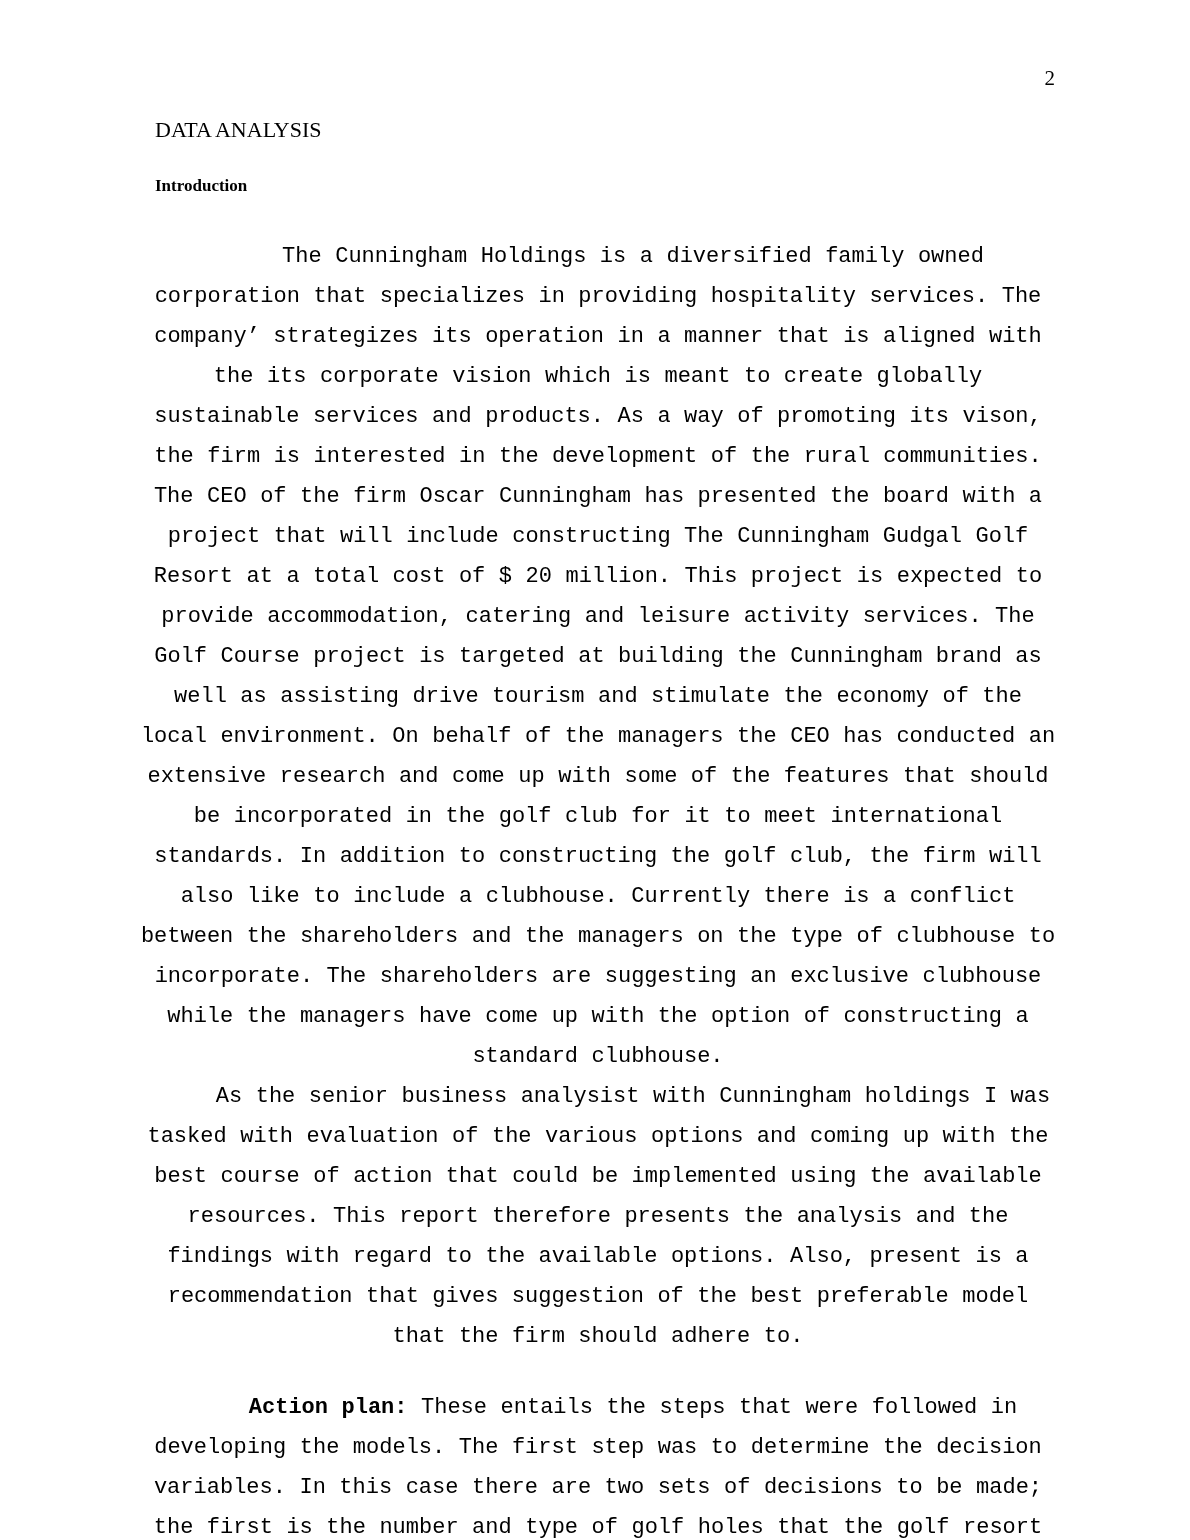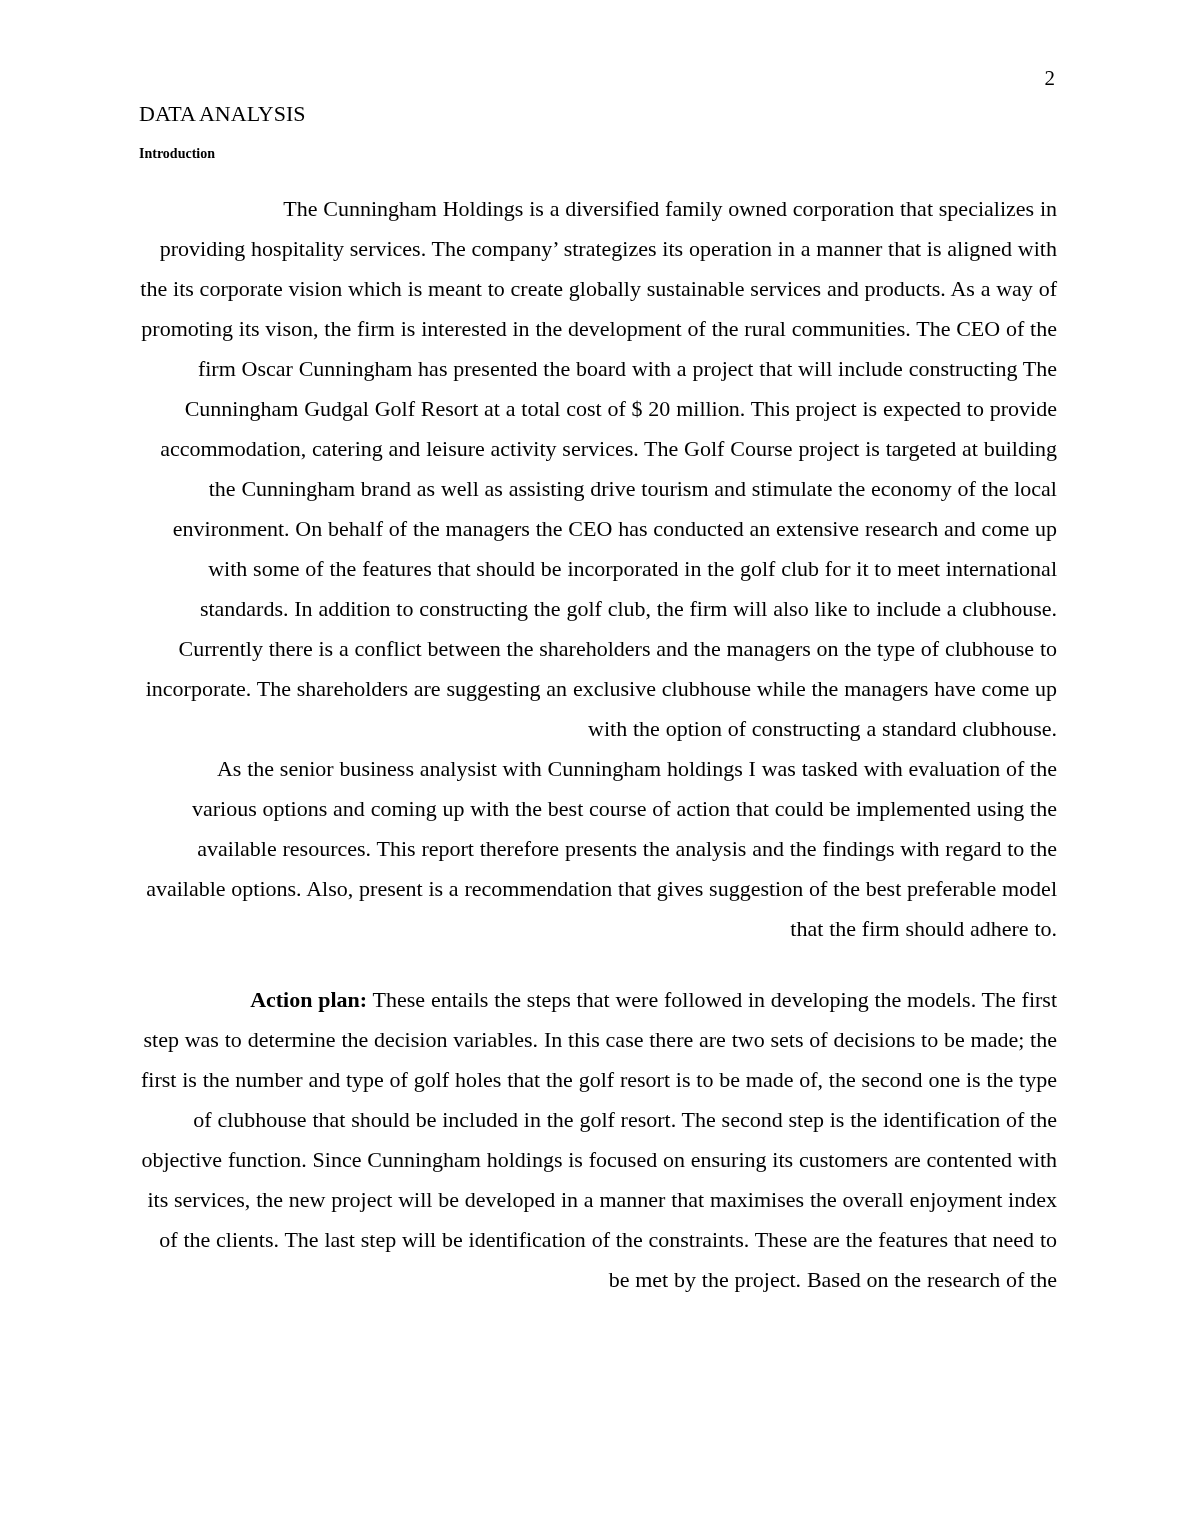--- a/index.html
+++ b/index.html
@@ -29,36 +29,37 @@
   .content {
     position: absolute;
     left: 139px;
     top: 94px;
     width: 918px;
   }
   .running-head {
     font-size: 22px;
     line-height: 40px;
     font-weight: normal;
-    margin: 0;
+    margin: 16px;
     white-space: nowrap;
   }
   .heading {
-    font-size: 14px;
+    font-size: 17px;
     line-height: 40px;
     font-weight: bold;
-    margin: 0;
+    margin: 16px;
   }
   .para {
     font-size: 22px;
     line-height: 40px;
     margin: 0;
-    text-align: right;
+    text-align: center;
     text-indent: 70px;
     word-spacing: 0.3px;
+    font-family: Liberation Mono, monospace;
   }
   .gap-small {
     height: 15px;
   }
   .gap-med {
     height: 16px;
   }
   .runin {
     font-weight: bold;
   }

